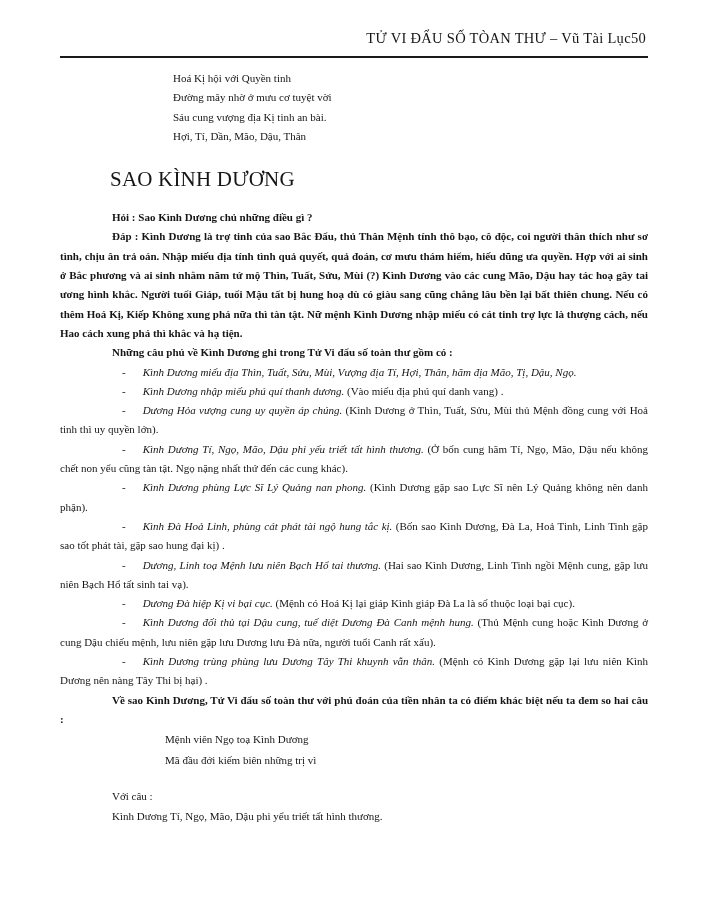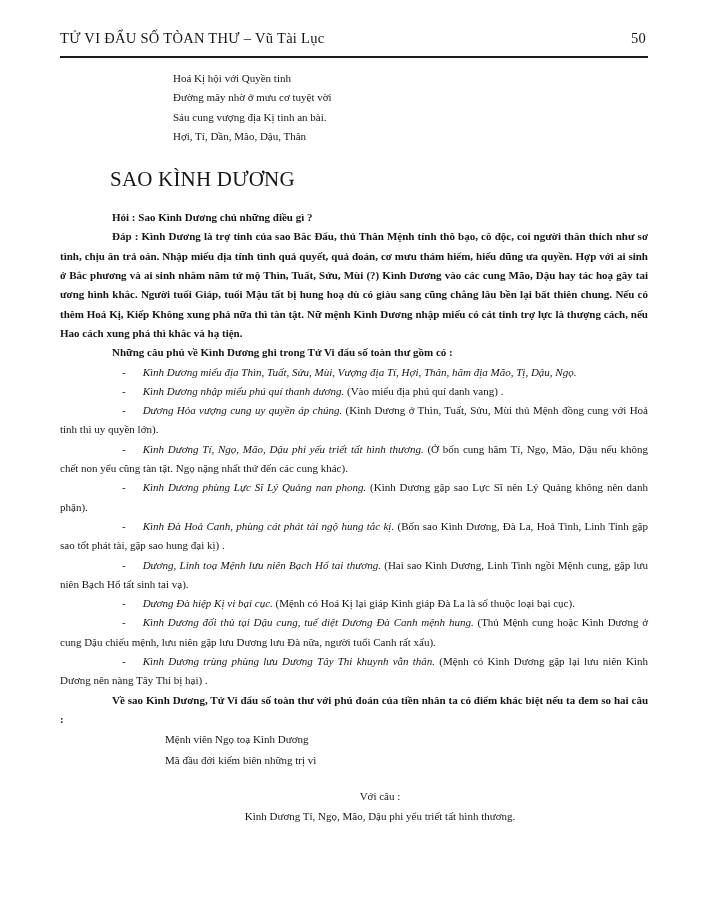--- a/index.html
+++ b/index.html
@@ -15,21 +15,21 @@
     overflow: hidden;
   }
   .page {
     box-sizing: border-box;
     width: 705px;
     height: 913px;
     padding: 30px 57px 20px 60px;
   }
   .running-header {
     display: flex;
-    justify-content: space-between;
+    justify-content: flex-end;
     align-items: baseline;
     font-size: 14.5px;
     letter-spacing: 0.3px;
     padding: 0 2px 0 0;
   }
   .header-rule {
     border: none;
     border-top: 2px solid #1a1a1a;
     margin: 9px 0 0 0;
   }
@@ -67,21 +67,20 @@
   }
   .closing-verse {
     margin: 0 0 16px 105px;
   }
   .closing-verse .vline {
     line-height: 21px;
   }
   .plain-indent {
     margin: 0;
     text-indent: 52px;
-    text-align: center;
   }
 </style>
 </head>
 <body>
 
 <div class="page">
 
   <div class="running-header">
     <span>TỬ VI ĐẨU SỐ TÒAN THƯ – Vũ Tài Lục</span>
     <span>50</span>
@@ -106,21 +105,21 @@
     <p class="phu"><span class="marker">-</span><span class="lead">Kình Dương miếu địa Thìn, Tuất, Sửu, Mùi, Vượng địa Tí, Hợi, Thân, hãm địa Mão, Tị, Dậu, Ngọ.</span><span></span></p>
 
     <p class="phu"><span class="marker">-</span><span class="lead">Kình Dương nhập miếu phú quí thanh dương.</span><span> (Vào miếu địa phú quí danh vang) .</span></p>
 
     <p class="phu"><span class="marker">-</span><span class="lead">Dương Hỏa vượng cung uy quyền áp chúng.</span><span> (Kình Dương ở Thìn, Tuất, Sửu, Mùi thủ Mệnh đồng cung với Hoả tinh thì uy quyền lớn).</span></p>
 
     <p class="phu"><span class="marker">-</span><span class="lead">Kình Dương Tí, Ngọ, Mão, Dậu phi yếu triết tất hình thương.</span><span> (Ở bốn cung hãm Tí, Ngọ, Mão, Dậu nếu không chết non yểu cũng tàn tật. Ngọ nặng nhất thứ đến các cung khác).</span></p>
 
     <p class="phu"><span class="marker">-</span><span class="lead">Kình Dương phùng Lực Sĩ Lý Quảng nan phong.</span><span> (Kình Dương gặp sao Lực Sĩ nên Lý Quảng không nên danh phận).</span></p>
 
-    <p class="phu"><span class="marker">-</span><span class="lead">Kình Đà Hoả Canh, phùng cát phát tài ngộ hung tắc kị.</span><span> (Bốn sao Kình Dương, Đà La, Hoả Tinh, Linh Tinh gặp sao tốt phát tài, gặp sao hung đại kị) .</span></p>
+    <p class="phu"><span class="marker">-</span><span class="lead">Kình Đà Hoả Linh, phùng cát phát tài ngộ hung tắc kị.</span><span> (Bốn sao Kình Dương, Đà La, Hoả Tinh, Linh Tinh gặp sao tốt phát tài, gặp sao hung đại kị) .</span></p>
 
     <p class="phu"><span class="marker">-</span><span class="lead">Dương, Linh toạ Mệnh lưu niên Bạch Hổ tai thương.</span><span> (Hai sao Kình Dương, Linh Tinh ngồi Mệnh cung, gặp lưu niên Bạch Hổ tất sinh tai vạ).</span></p>
 
     <p class="phu"><span class="marker">-</span><span class="lead">Dương Đà hiệp Kị vi bại cục.</span><span> (Mệnh có Hoá Kị lại giáp Kình giáp Đà La là số thuộc loại bại cục).</span></p>
 
     <p class="phu"><span class="marker">-</span><span class="lead">Kình Dương đối thủ tại Dậu cung, tuế diệt Dương Đà Canh mệnh hung.</span><span> (Thủ Mệnh cung hoặc Kình Dương ở cung Dậu chiếu mệnh, lưu niên gặp lưu Dương lưu Đà nữa, người tuổi Canh rất xấu).</span></p>
 
     <p class="phu"><span class="marker">-</span><span class="lead">Kình Dương trùng phùng lưu Dương Tây Thi khuynh vẫn thân.</span><span> (Mệnh có Kình Dương gặp lại lưu niên Kình Dương nên nàng Tây Thi bị hại) .</span></p>
 
     <p class="para">Về sao Kình Dương, Tử Vi đẩu số toàn thư với phú đoán của tiền nhân ta có điểm khác biệt nếu ta đem so hai câu :</p>

